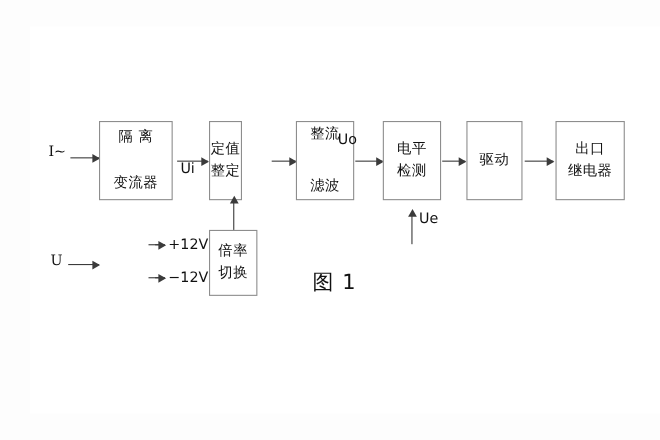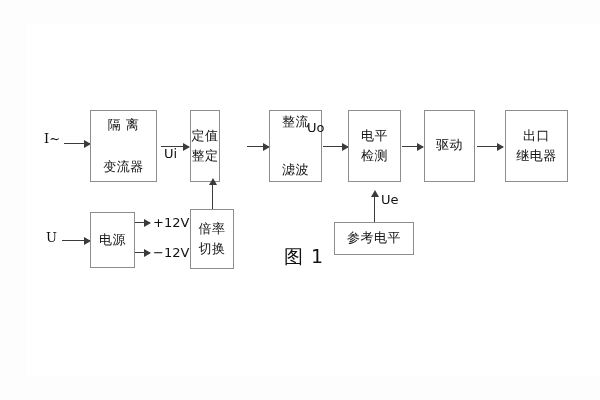--- a/index.html
+++ b/index.html
@@ -146,38 +146,32 @@
     <span class="line">驱动</span>
   </div>
 
   <div class="h-arrow" style="left:477px; top:146px; width:26px;"></div>
 
   <div class="box" style="left:505px; top:110px; width:63px; height:72px;">
     <span class="line">出口</span>
     <span class="line">继电器</span>
   </div>
 
-  <div class="box" style="left:90px; top:212px; width:45px; height:56px;">
-    <span class="line">电源</span>
-  </div>
 
   <div class="plain-line-h" style="left:135px; top:222px; width:14px;"></div>
   <div class="h-arrow" style="left:141px; top:222px; width:9px;"></div>
   <div class="label" style="left:153px; top:215px;">+12V</div>
 
   <div class="plain-line-h" style="left:135px; top:252px; width:14px;"></div>
   <div class="h-arrow" style="left:141px; top:252px; width:9px;"></div>
   <div class="label" style="left:153px; top:245px;">−12V</div>
 
   <div class="box" style="left:190px; top:209px; width:44px; height:60px;">
     <span class="line">倍率</span>
     <span class="line">切换</span>
   </div>
   <div class="v-arrow" style="left:212px; top:184px; height:25px;"></div>
 
-  <div class="box" style="left:334px; top:222px; width:80px; height:33px;">
-    <span class="line">参考电平</span>
-  </div>
   <div class="v-arrow" style="left:374px; top:196px; height:26px;"></div>
   <div class="label" style="left:381px; top:192px;">Ue</div>
 
   <div class="caption" style="left:284px; top:244px;">图 1</div>
 </div>
 
 </body></html>

